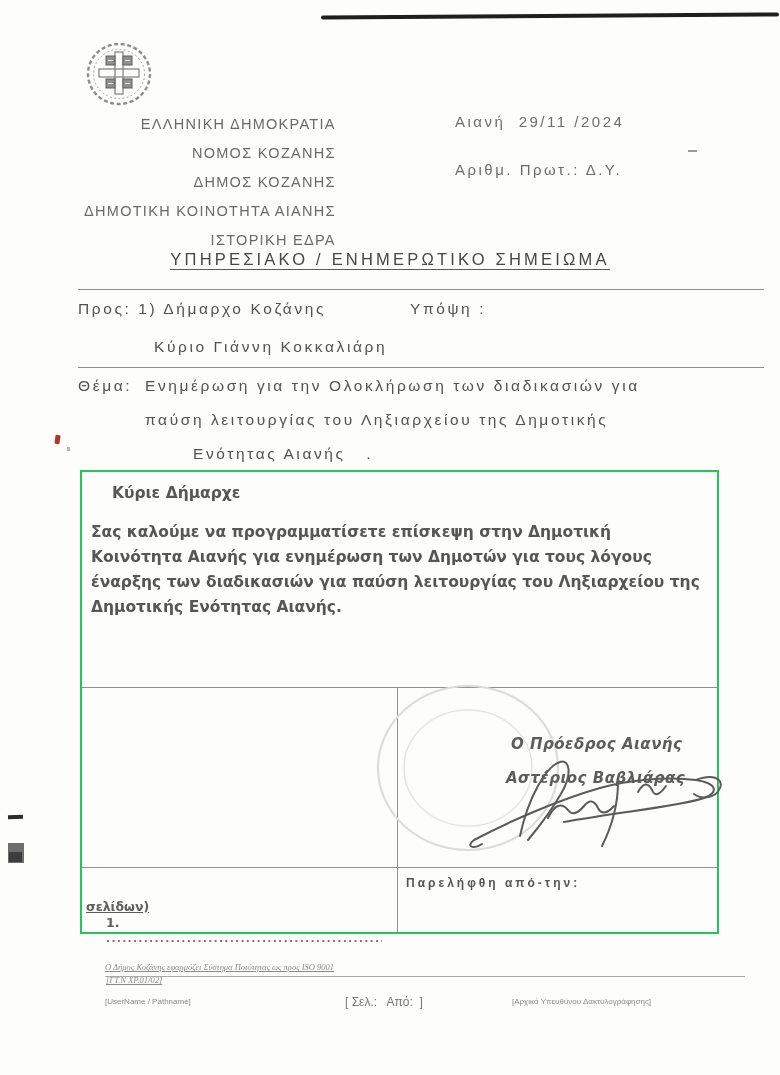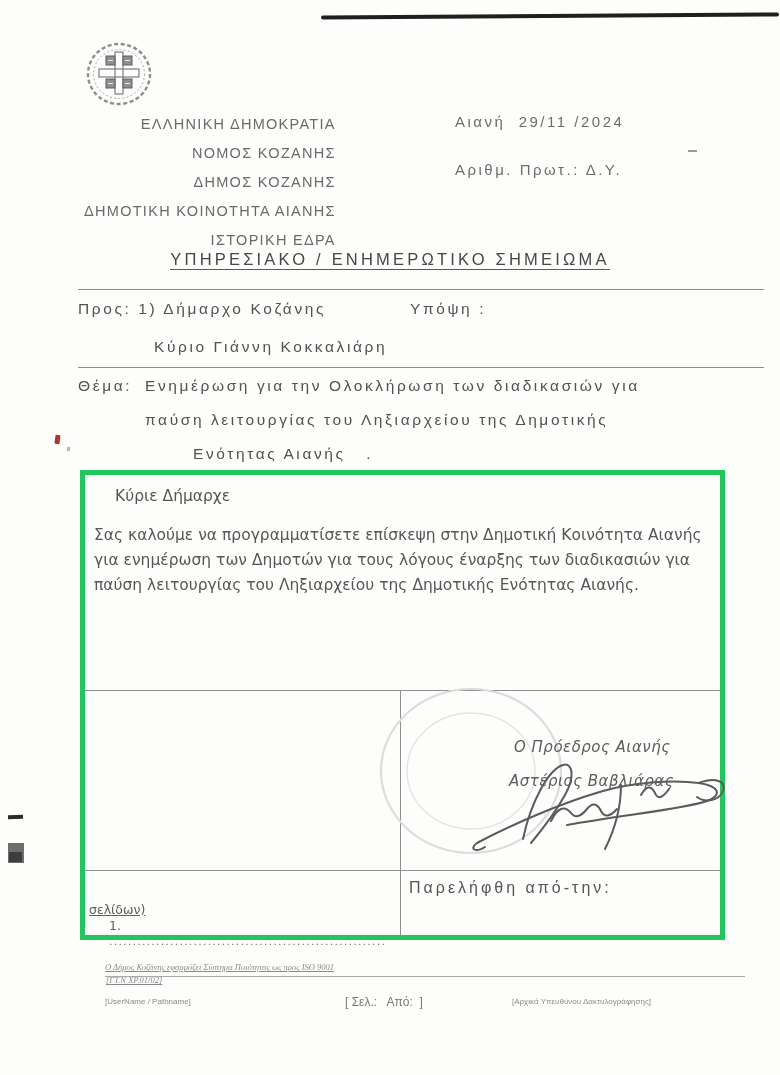--- a/index.html
+++ b/index.html
@@ -10,32 +10,32 @@
   
   .org-line{font-size:14.5px;letter-spacing:1.3px;color:#6a6a6a;line-height:29px;}
   .date-line{font-size:15px;letter-spacing:2.5px;color:#6d6d6d;}
   
   .title-wrap{left:0;top:250px;width:780px;text-align:center;}
   .title{display:inline-block;font-size:16.5px;letter-spacing:3.2px;color:#474747;
          border-bottom:1.6px solid #5a5a5a;}
   .rule{border-top:1.4px solid #8d8d8d;height:0;}
   .typed{font-size:15.5px;letter-spacing:2.6px;color:#525252;}
   
-  .docbox{left:80px;top:470px;width:635px;height:460px;border:5px solid #22c55e;}
+  .docbox{left:80px;top:470px;width:635px;height:460px;border:2px solid #22c55e;font-weight:bold;}
   .cell-border-top{border-top:1px solid #8f8f8f;}
   .cell-border-left{border-left:1px solid #8f8f8f;}
   .body-font{font-family:"DejaVu Sans",sans-serif;font-size:15.5px;color:#565656;}
   .salutation{font-size:15.5px;}
   .paragraph{line-height:1.62;width:612px;}
   .sig-italic{font-family:"DejaVu Sans",sans-serif;font-style:italic;font-size:15px;color:#5c5c5c;letter-spacing:.5px;}
   
   .attach-text{font-family:"DejaVu Sans",sans-serif;font-size:12.5px;color:#5e5e5e;
                text-decoration:underline;line-height:1.85;}
   .dots{font-size:11px;letter-spacing:1.2px;color:#777;overflow:hidden;white-space:nowrap;width:276px;display:inline-block;vertical-align:middle;}
-  .received{font-size:16px;letter-spacing:3px;color:#555;}
+  .received{font-size:12px;letter-spacing:3px;color:#555;}
   
   .f-tiny{font-size:8.5px;color:#8a8a8a;}
   .f-italic{font-family:"Liberation Serif",serif;font-style:italic;}
   .iso-underline{text-decoration:underline;}
   
   .scanline-top{left:321px;top:14px;width:458px;height:3.5px;background:#1f1f1f;transform:rotate(-.4deg);border-radius:2px;}
   .mark-dash-right{left:688px;top:150px;width:9px;height:2px;background:#9a9a9a;}
   .mark-red{left:55px;top:435px;width:5px;height:9px;background:#a8392c;transform:rotate(8deg);border-radius:1px;}
   .mark-gray-dot{left:67px;top:447px;width:3px;height:4px;background:#b9b9b9;}
   .mark-bar-left{left:8px;top:815px;width:15px;height:4px;background:#2b2b2b;transform:rotate(-2deg);}

